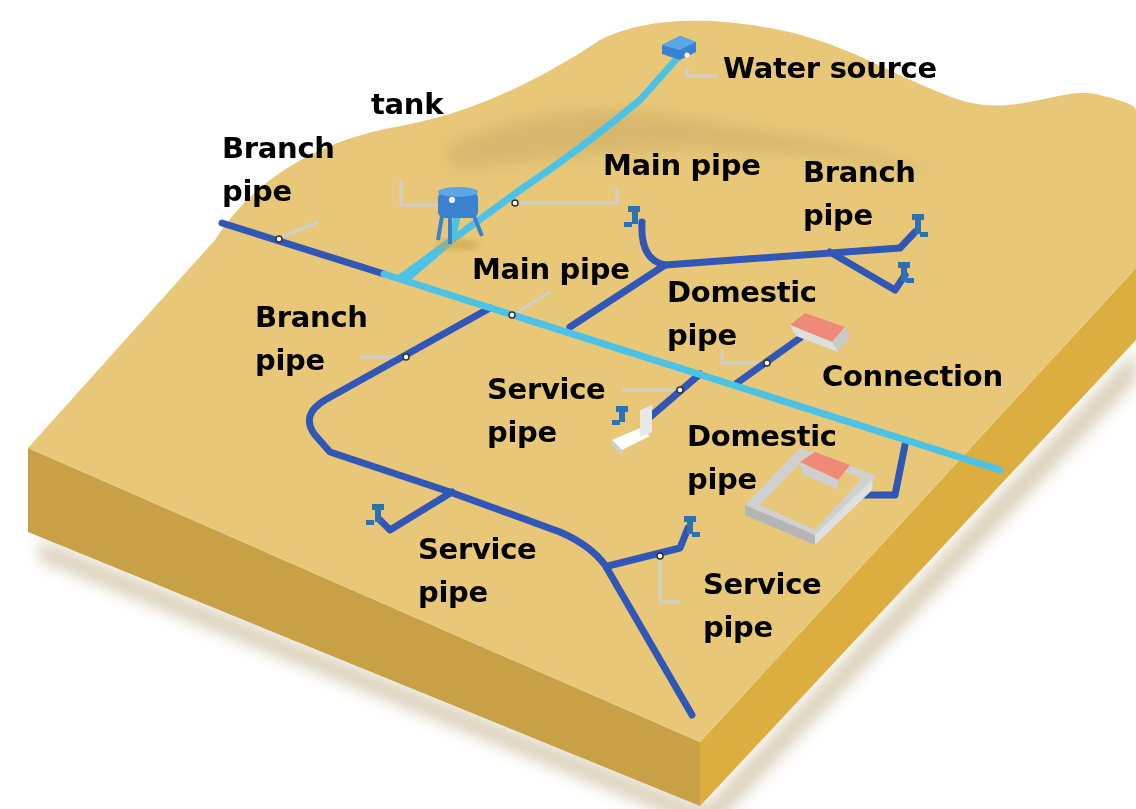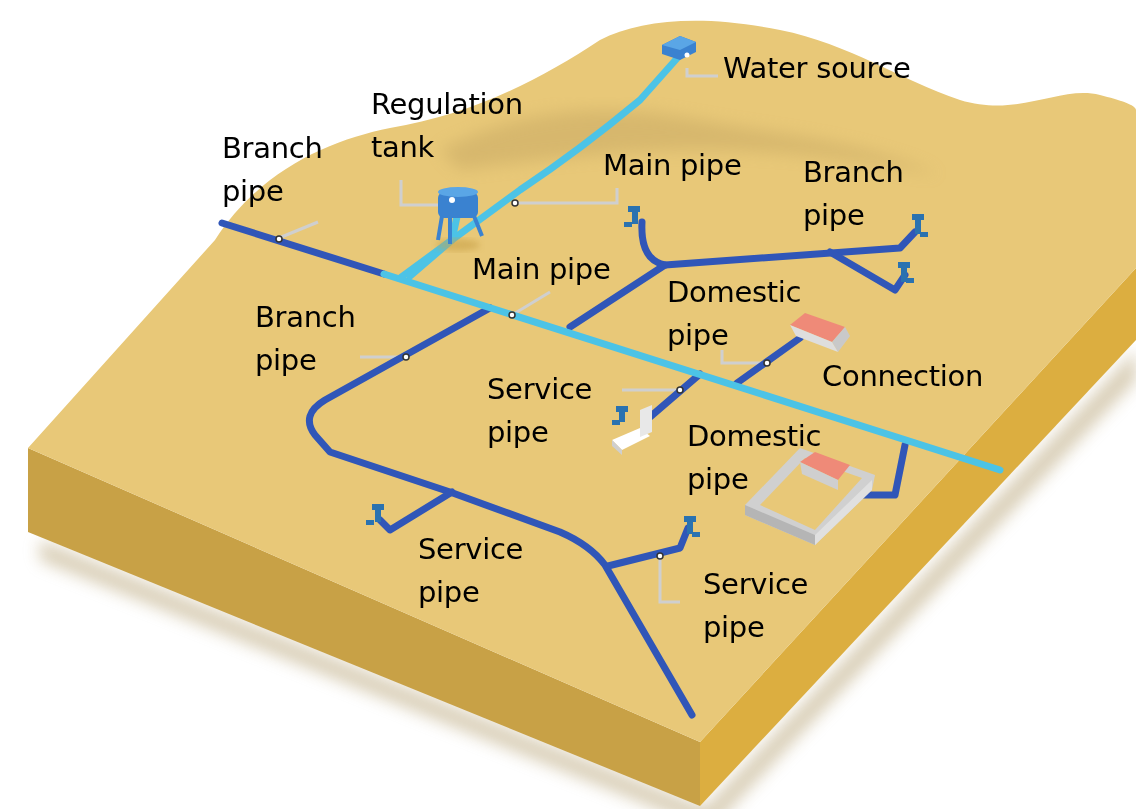--- a/index.html
+++ b/index.html
@@ -1,19 +1,19 @@
 <!DOCTYPE html>
 <html><head>
 <meta charset="utf-8">
 <style>
   html, body { margin: 0; padding: 0; background: #ffffff; }
   body { width: 1136px; height: 809px; position: relative; overflow: hidden;
          font-family: "DejaVu Sans", sans-serif; }
   #diagram { position: absolute; left: 0; top: 0; width: 1136px; height: 809px; }
-  .lbl { position: absolute; font-family: "DejaVu Sans", sans-serif; font-weight: 400;
+  .lbl { position: absolute; font-family: "DejaVu Sans", sans-serif; font-weight: 700;
          font-size: 29px; line-height: 43px; color: #000; white-space: nowrap; letter-spacing: -0.3px; }
   .lbl span { display: block; }
 </style>
 </head>
 <body>
 
 <svg id="diagram" viewBox="0 0 1136 809" xmlns="http://www.w3.org/2000/svg">
   <defs>
     <filter id="blur8" x="-20%" y="-20%" width="140%" height="140%">
         <feGaussianBlur stdDeviation="8"></feGaussianBlur>
@@ -140,21 +140,20 @@
     <path d="M815,535 L872,480 L872,490 L815,545 Z" fill="#e0e0e0"></path>
     <path d="M800,462 L815,452 L850,465 L838,480 Z" fill="#ef8a78"></path>
     <path d="M800,462 L838,480 L838,490 L802,474 Z" fill="#cfcfcf"></path>
   </g>
 </svg>
 
 <div class="lbl" style="left:723px;top:47px">
     <span>Water source</span>
   </div>
 <div class="lbl" style="left:371px;top:83px">
-    <span>Regulation</span>
     <span>tank</span>
   </div>
 <div class="lbl" style="left:222px;top:127px">
     <span>Branch</span>
     <span>pipe</span>
   </div>
 <div class="lbl" style="left:603px;top:144px">
     <span>Main pipe</span>
   </div>
 <div class="lbl" style="left:803px;top:151px">

